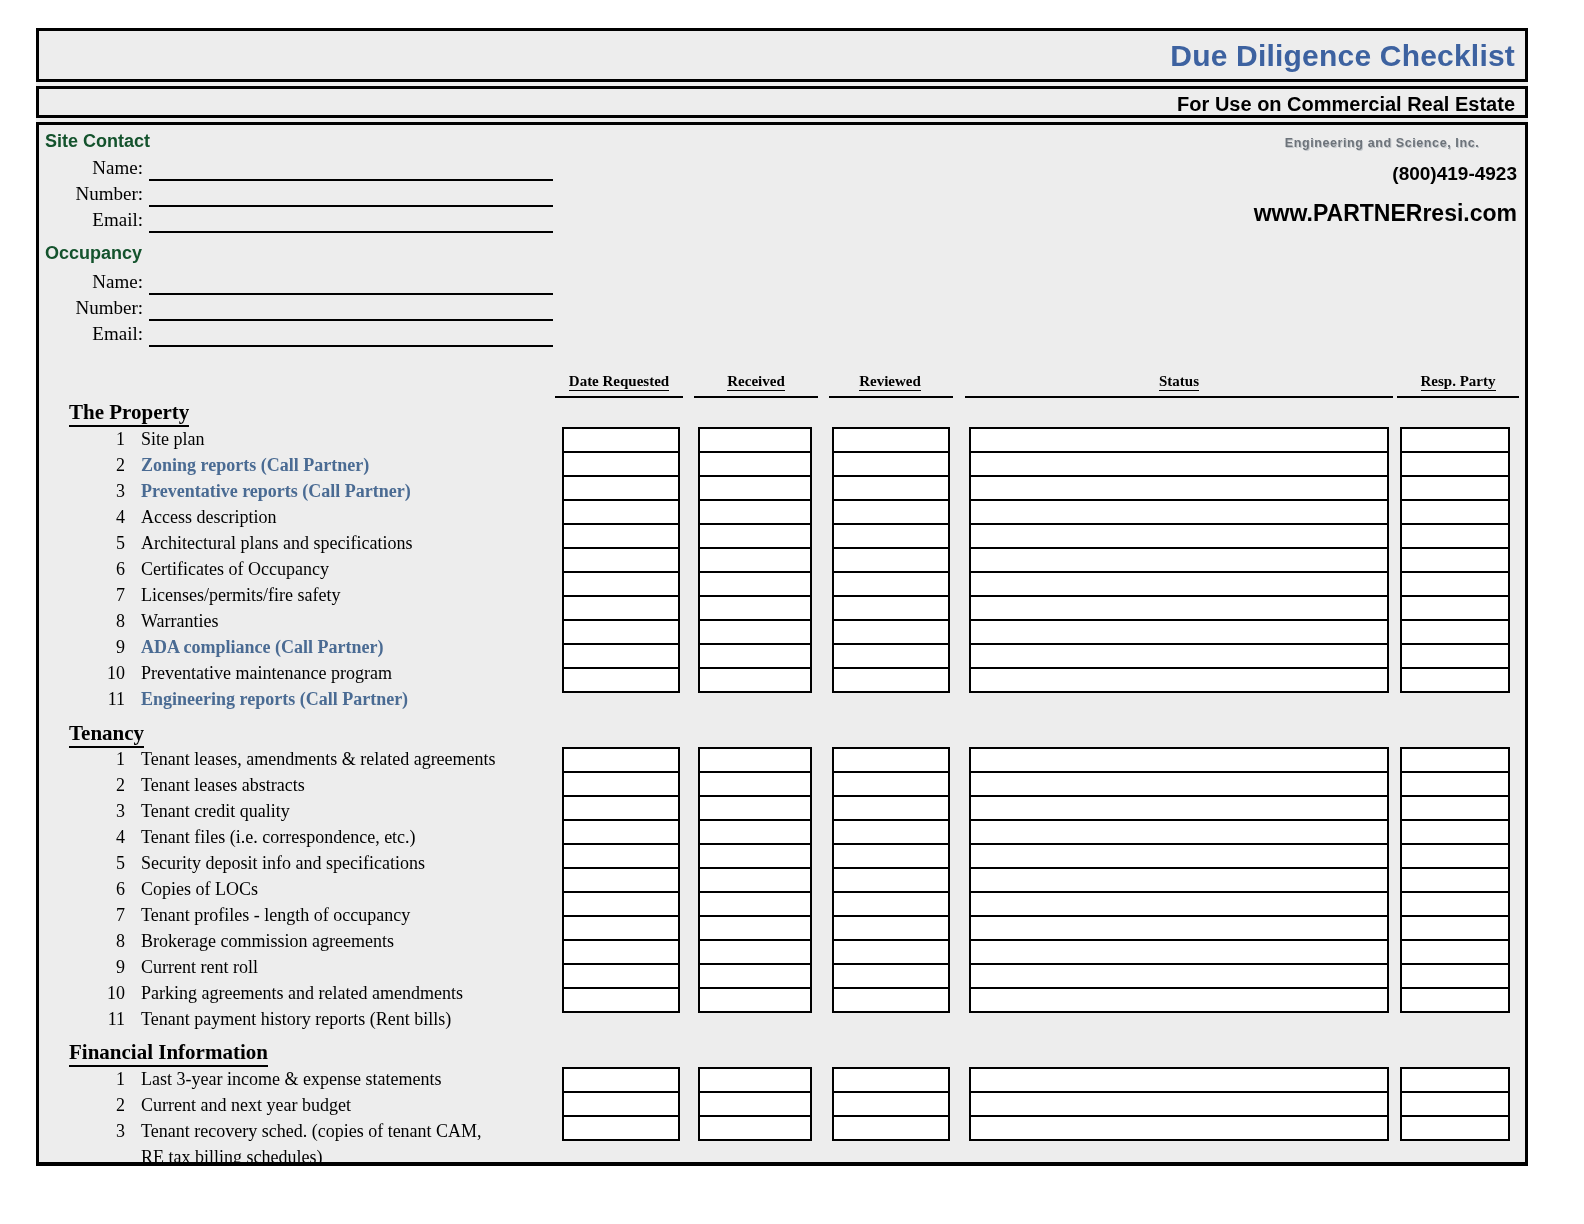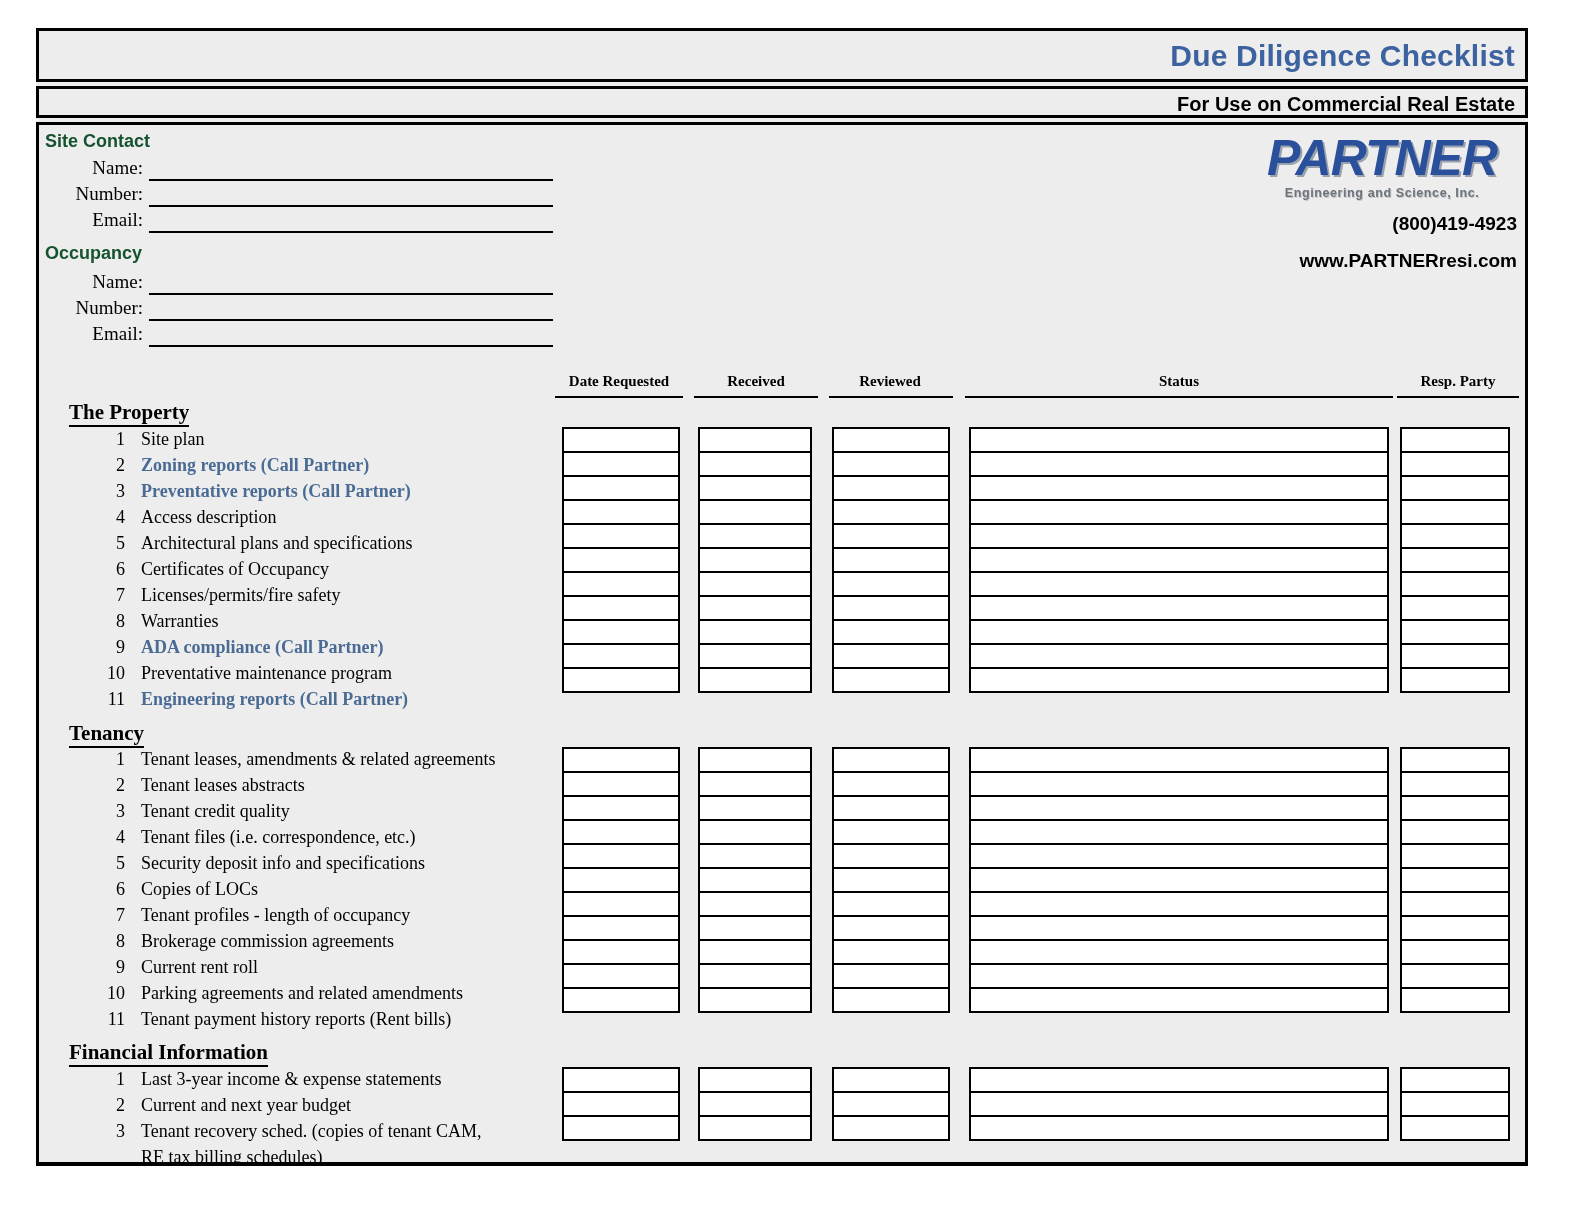--- a/index.html
+++ b/index.html
@@ -111,21 +111,21 @@
   .logo-phone {
     font-family: "Liberation Sans", sans-serif;
     font-weight: bold;
     font-size: 19px;
     color: #000;
     margin-top: 12px;
   }
   .logo-web {
     font-family: "Liberation Sans", sans-serif;
     font-weight: bold;
-    font-size: 19px;
+    font-size: 23px;
     color: #000;
     margin-top: 15px;
     text-align: right;
   }
 
   
   .contact-heading {
     position: absolute;
     font-family: "Liberation Sans", sans-serif;
     font-weight: bold;
@@ -162,21 +162,21 @@
     position: absolute;
     font-family: "Liberation Serif", serif;
     font-weight: bold;
     font-size: 15px;
     color: #000;
     text-align: center;
     top: 248px;
   }
   .col-head span {
     border-bottom: 1.5px solid #000;
-    padding-bottom: 7px;
+    padding-bottom: 1px;
   }
   .col-rule {
     position: absolute;
     top: 271px;
     border-bottom: 2.5px solid #000;
   }
 
   
   .sec-heading {
     position: absolute;
@@ -247,21 +247,20 @@
     <div class="title-text">Due Diligence Checklist</div>
   </div>
 
   <div class="subtitle-bar">
     <div class="subtitle-text">For Use on Commercial Real Estate</div>
   </div>
 
   <div class="body-frame">
 
     <div class="logo-block">
-      <div class="logo-word">PARTNER</div>
       <div class="logo-sub">Engineering and Science, Inc.</div>
       <div class="logo-phone">(800)419-4923</div>
       <div class="logo-web">www.PARTNERresi.com</div>
     </div>
 
     <div class="contact-heading" style="top:6px;">Site Contact</div>
 
     <div class="field-row" style="top:32px;">
       <div class="field-label">Name:</div>
       <div class="field-line"></div>

